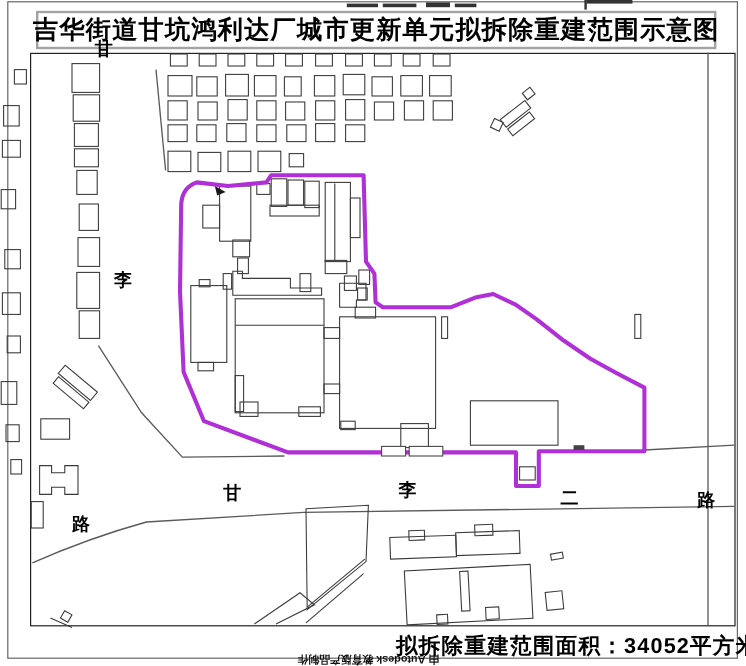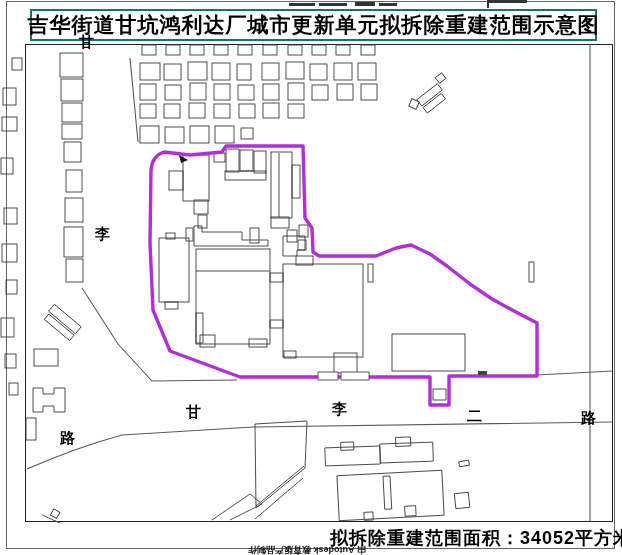--- a/index.html
+++ b/index.html
@@ -1,21 +1,21 @@
 <!DOCTYPE html>
 <html><head>
 <meta charset="utf-8">
 <style>
   html,body{margin:0;padding:0;background:#fff;}
   .sheet{position:relative;width:622px;height:555px;background:#fff;overflow:hidden;
          font-family:"Liberation Sans","DejaVu Sans",sans-serif;color:#000;}
   .sheet-border{position:absolute;left:6px;top:1px;width:609px;height:548px;
                 border:1px solid #666;box-sizing:border-box;}
   .title-box{position:absolute;left:30px;top:9px;width:567px;height:32px;box-sizing:border-box;
-             border:2px solid #0f766e;display:flex;align-items:center;justify-content:center;}
+             border:2px solid #a3a3a3;display:flex;align-items:center;justify-content:center;}
   .title-box span{font-size:21px;font-weight:bold;letter-spacing:1px;white-space:nowrap;}
   .map-frame{position:absolute;left:25px;top:44px;width:588px;height:478px;
              border:1.6px solid #222;box-sizing:border-box;background:transparent;}
   svg.linework{position:absolute;left:0;top:0;}
   .rl{position:absolute;font-size:15px;font-weight:700;line-height:1;color:#000;}
   .area-note{position:absolute;left:330px;top:526px;font-size:18px;font-weight:600;
              letter-spacing:1px;white-space:nowrap;}
   .watermark{position:absolute;left:248px;top:543px;font-size:9px;font-weight:700;
              transform:rotate(180deg);white-space:nowrap;color:#111;}
 </style>

